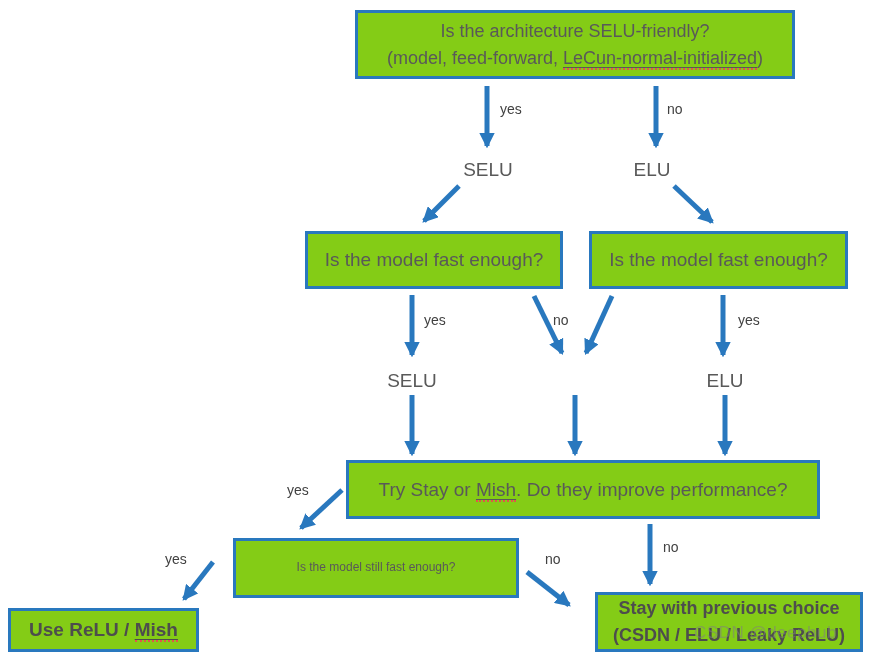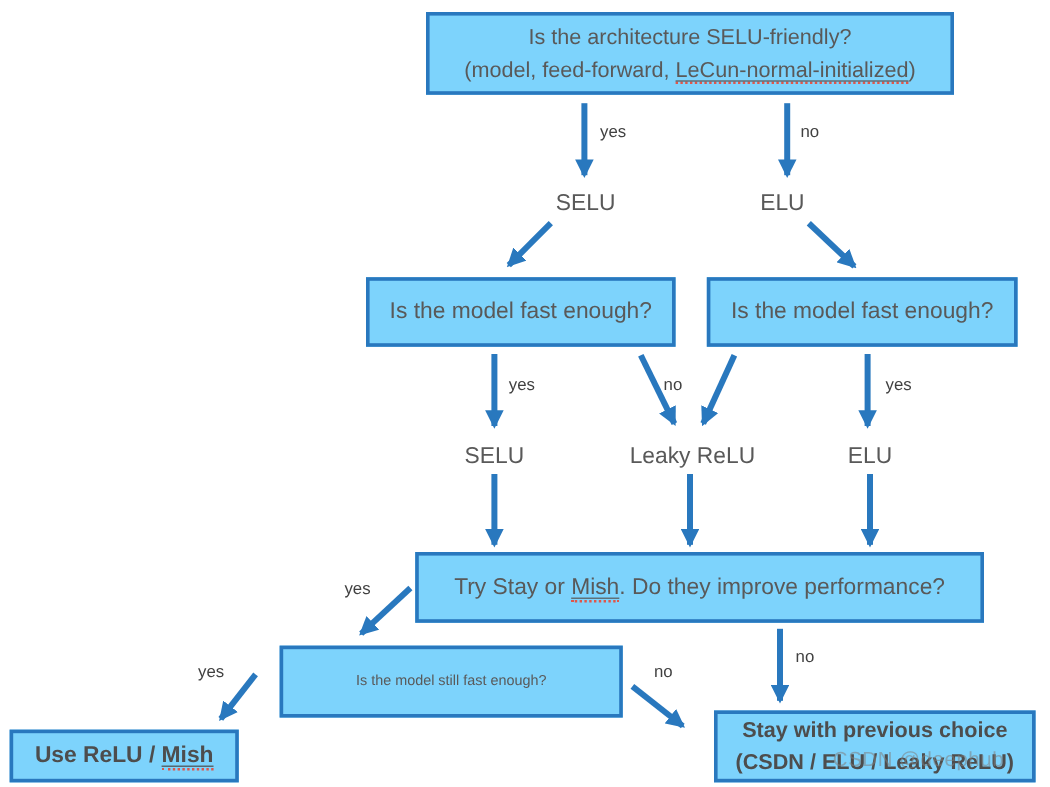--- a/index.html
+++ b/index.html
@@ -12,21 +12,21 @@
   html,body{margin:0;padding:0;background:#fff;}
   #canvas{
     position:relative;width:875px;height:656px;background:#ffffff;overflow:hidden;
     font-family:"Liberation Sans","DejaVu Sans",sans-serif;
   }
   #edges{position:absolute;left:0;top:0;width:875px;height:656px;}
   .arrow{stroke:var(--accent-blue);stroke-width:5;fill:none;}
   .arrowhead{fill:var(--accent-blue);}
   .box{
     position:absolute;box-sizing:border-box;border:3px solid var(--accent-blue);
-    background:#7dd3fc;color:var(--text-gray);font-size:19px;
+    background:#84cc16;color:var(--text-gray);font-size:19px;
     display:flex;flex-direction:column;align-items:center;justify-content:center;
     text-align:center;line-height:1.45;
   }
   .box .line{white-space:nowrap;}
   .bold{font-weight:700;color:var(--bold-gray);}
   .node-lbl{
     position:absolute;color:var(--text-gray);font-size:19px;white-space:nowrap;
     transform:translateX(-50%);
   }
   .edge-lbl{
@@ -95,21 +95,20 @@
   </div>
 
   <div class="box bold" style="left:595px;top:592px;width:268px;height:60px;font-size:18px;line-height:1.5;align-items:center;">
     <div class="line">Stay with previous choice</div>
     <div class="line">(CSDN / ELU / Leaky ReLU)</div>
   </div>
 
   <div class="node-lbl" style="left:488px;top:159px;">SELU</div>
   <div class="node-lbl" style="left:652px;top:159px;">ELU</div>
   <div class="node-lbl" style="left:412px;top:370px;">SELU</div>
-  <div class="node-lbl" style="left:577px;top:370px;">Leaky ReLU</div>
   <div class="node-lbl" style="left:725px;top:370px;">ELU</div>
 
   <div class="edge-lbl" style="left:500px;top:101px;">yes</div>
   <div class="edge-lbl" style="left:667px;top:101px;">no</div>
   <div class="edge-lbl" style="left:424px;top:312px;">yes</div>
   <div class="edge-lbl" style="left:553px;top:312px;">no</div>
   <div class="edge-lbl" style="left:738px;top:312px;">yes</div>
   <div class="edge-lbl" style="left:287px;top:482px;">yes</div>
   <div class="edge-lbl" style="left:663px;top:539px;">no</div>
   <div class="edge-lbl" style="left:165px;top:551px;">yes</div>

